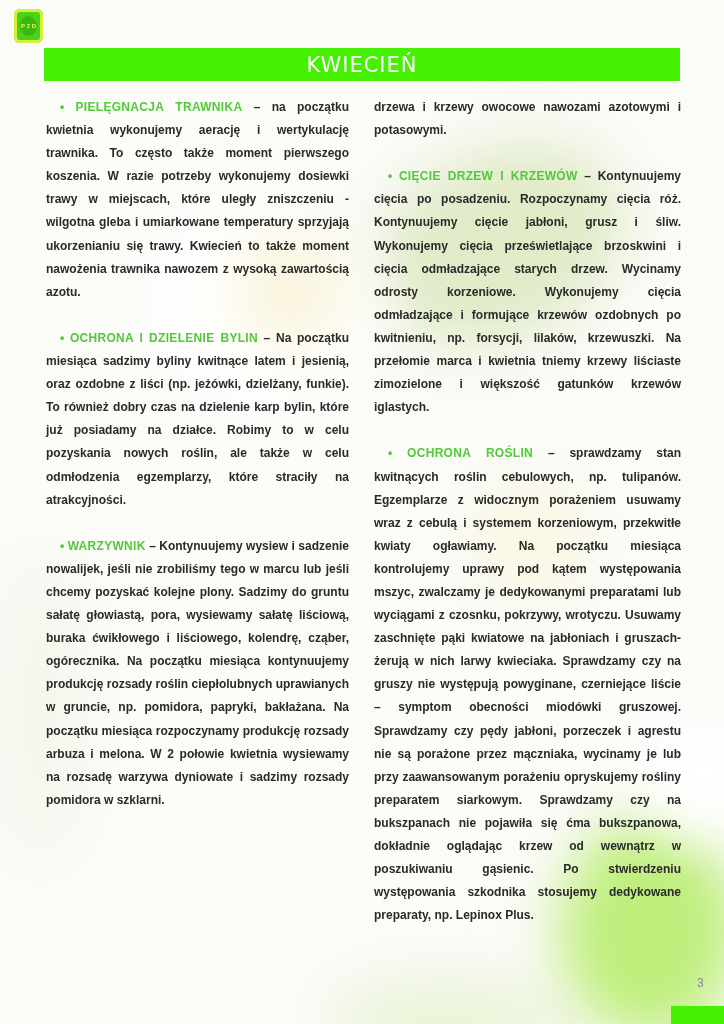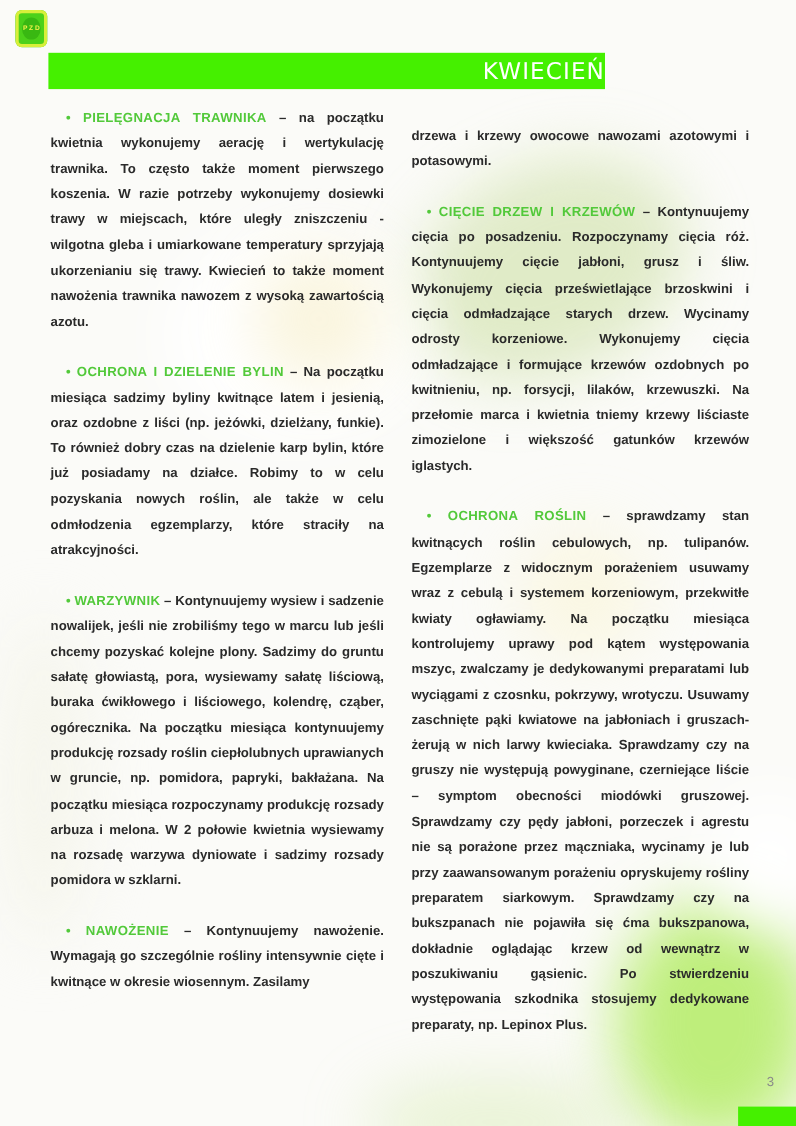--- a/index.html
+++ b/index.html
@@ -27,32 +27,32 @@
       box-shadow: inset 0 0 0 3px #d8ef3a;
     }
     .logo-inner {
       width: 17px; height: 20px; border-radius: 50%;
       background: #39b812; color: #f2f24a; font-size: 6px; font-weight: bold;
       display: flex; align-items: center; justify-content: center; line-height: 1;
       text-align: center;
     }
 
     .title-bar {
-      position: absolute; left: 44px; top: 48px; width: 506px; height: 33px;
+      position: absolute; left: 44px; top: 48px; width: 636px; height: 33px;
       background: #45f000;
-      display: flex; align-items: center; justify-content: flex-end;
+      display: flex; align-items: center; justify-content: center;
     }
     .title-bar span {
       color: #ffffff; font-size: 21px; letter-spacing: 1px;
       font-family: "DejaVu Sans", sans-serif;
     }
 
     .col { position: absolute; top: 96px; font-size: 12px; line-height: 23.1px; text-align: justify; font-weight: bold; }
     .col.left { left: 46px; width: 303px; }
-    .col.right { left: 374px; width: 307px; top: 112px; }
+    .col.right { left: 374px; width: 307px; top: 96px; }
     .para { margin: 0 0 23.1px 0; text-indent: 14px; }
     .para.cont { text-indent: 0; }
     .head { color: #52c93a; letter-spacing: 0.3px; }
     .bullet { color: #52c93a; }
 
     .page-num {
       position: absolute; left: 697px; top: 976px; font-size: 12px; color: #8a8a8a;
     }
     .corner-block {
       position: absolute; left: 671px; top: 1006px; width: 53px; height: 18px; background: #45f000;
@@ -86,24 +86,20 @@
     <span class="head">PIELĘGNACJA TRAWNIKA</span><span> – na początku kwietnia wykonujemy aerację i wertykulację trawnika. To często także moment pierwszego koszenia. W razie potrzeby wykonujemy dosiewki trawy w miejscach, które uległy zniszczeniu - wilgotna gleba i umiarkowane temperatury sprzyjają ukorzenianiu się trawy. Kwiecień to także moment nawożenia trawnika nawozem z wysoką zawartością azotu.</span>
   </p>
   <p class="para">
     <span class="bullet">•</span>
     <span class="head">OCHRONA I DZIELENIE BYLIN</span><span> – Na początku miesiąca sadzimy byliny kwitnące latem i jesienią, oraz ozdobne z liści (np. jeżówki, dzielżany, funkie). To również dobry czas na dzielenie karp bylin, które już posiadamy na działce. Robimy to w celu pozyskania nowych roślin, ale także w celu odmłodzenia egzemplarzy, które straciły na atrakcyjności.</span>
   </p>
   <p class="para">
     <span class="bullet">•</span>
     <span class="head">WARZYWNIK</span><span> – Kontynuujemy wysiew i sadzenie nowalijek, jeśli nie zrobiliśmy tego w marcu lub jeśli chcemy pozyskać kolejne plony. Sadzimy do gruntu sałatę głowiastą, pora, wysiewamy sałatę liściową, buraka ćwikłowego i liściowego, kolendrę, cząber, ogórecznika. Na początku miesiąca kontynuujemy produkcję rozsady roślin ciepłolubnych uprawianych w gruncie, np. pomidora, papryki, bakłażana. Na początku miesiąca rozpoczynamy produkcję rozsady arbuza i melona. W 2 połowie kwietnia wysiewamy na rozsadę warzywa dyniowate i sadzimy rozsady pomidora w szklarni.</span>
   </p>
-  <p class="para">
-    <span class="bullet">•</span>
-    <span class="head">NAWOŻENIE</span><span> – Kontynuujemy nawożenie. Wymagają go szczególnie rośliny intensywnie cięte i kwitnące w okresie wiosennym. Zasilamy</span>
-  </p>
 </div>
 
 <div class="col right">
   <p class="para cont">drzewa i krzewy owocowe nawozami azotowymi i potasowymi.</p>
   <p class="para">
     <span class="bullet">•</span>
     <span class="head">CIĘCIE DRZEW I KRZEWÓW</span><span> – Kontynuujemy cięcia po posadzeniu. Rozpoczynamy cięcia róż. Kontynuujemy cięcie jabłoni, grusz i śliw. Wykonujemy cięcia prześwietlające brzoskwini i cięcia odmładzające starych drzew. Wycinamy odrosty korzeniowe. Wykonujemy cięcia odmładzające i formujące krzewów ozdobnych po kwitnieniu, np. forsycji, lilaków, krzewuszki. Na przełomie marca i kwietnia tniemy krzewy liściaste zimozielone i większość gatunków krzewów iglastych.</span>
   </p>
   <p class="para">
     <span class="bullet">•</span>

